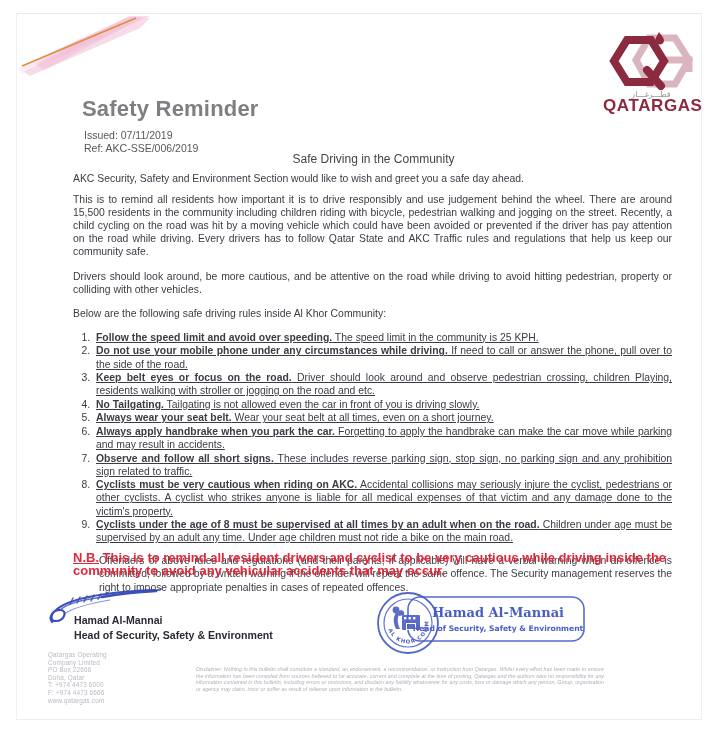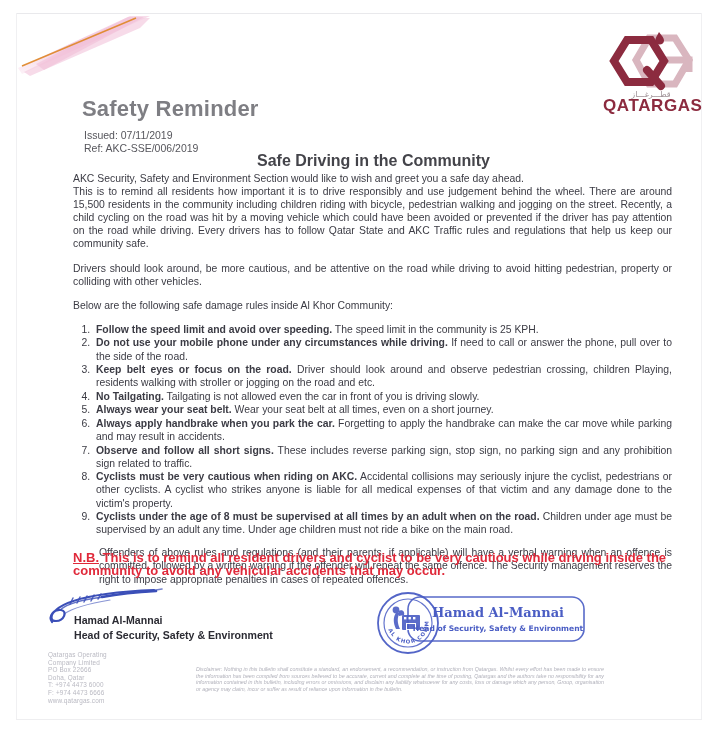--- a/index.html
+++ b/index.html
@@ -86,44 +86,45 @@
     left: 84px; top: 129px;
     font-size: 10.5px;
     color: #56565c;
     line-height: 13px;
   }
   .subtitle {
     position: absolute;
     left: 0; right: 0; top: 152px;
     text-align: center;
     padding-left: 30px;
-    font-size: 16px;
-    font-weight: bold;
+    font-size: 12px;
+    font-weight: normal;
     color: #44444a;
   }
 
   
   .body-col {
     position: absolute;
     left: 73px;
     top: 172px;
     width: 599px;
     font-size: 10.4px;
     line-height: 13.1px;
     color: #3b3b44;
     text-align: justify;
   }
   .para { margin: 0 0 11px 0; }
-  .para.tight { margin-bottom: 0; }
+  .para.tight { margin-bottom: 8px; }
   .lead-line { text-align: left; }
 
   ol.rules {
     margin: 0 0 0 0;
     padding: 0 0 0 20px;
     list-style: decimal;
+    text-decoration: underline;
   }
   ol.rules > li {
     margin: 0 0 0.5px 0;
     padding-left: 3px;
     text-align: justify;
   }
   ol.rules > li::marker { font-weight: normal; }
   .b { font-weight: bold; }
 
   .offenders {
@@ -232,21 +233,21 @@
   <div class="meta">
     <div>Issued: 07/11/2019</div>
     <div>Ref: AKC-SSE/006/2019</div>
   </div>
   <div class="subtitle">Safe Driving in the Community</div>
 
   <div class="body-col">
     <p class="para tight lead-line">AKC Security, Safety and Environment Section would like to wish and greet you a safe day ahead.</p>
     <p class="para">This is to remind all residents how important it is to drive responsibly and use judgement behind the wheel. There are around 15,500 residents in the community including children riding with bicycle, pedestrian walking and jogging on the street. Recently, a child cycling on the road was hit by a moving vehicle which could have been avoided or prevented if the driver has pay attention on the road while driving. Every drivers has to follow Qatar State and AKC Traffic rules and regulations that help us keep our community safe.</p>
     <p class="para">Drivers should look around, be more cautious, and be attentive on the road while driving to avoid hitting pedestrian, property or colliding with other vehicles.</p>
-    <p class="para lead-line">Below are the following safe damage rules inside Al Khor Community:</p>
+    <p class="para lead-line">Below are the following safe driving rules inside Al Khor Community:</p>
     <ol class="rules" id="rules-list">
         <li><span class="b">Follow the speed limit and avoid over speeding.</span><span> The speed limit in the community is 25 KPH.</span></li>
         <li><span class="b">Do not use your mobile phone under any circumstances while driving.</span><span> If need to call or answer the phone, pull over to the side of the road.</span></li>
         <li><span class="b">Keep belt eyes or focus on the road.</span><span> Driver should look around and observe pedestrian crossing, children Playing, residents walking with stroller or jogging on the road and etc.</span></li>
         <li><span class="b">No Tailgating.</span><span> Tailgating is not allowed even the car in front of you is driving slowly.</span></li>
         <li><span class="b">Always wear your seat belt.</span><span> Wear your seat belt at all times, even on a short journey.</span></li>
         <li><span class="b">Always apply handbrake when you park the car.</span><span> Forgetting to apply the handbrake can make the car move while parking and may result in accidents.</span></li>
         <li><span class="b">Observe and follow all short signs.</span><span> These includes reverse parking sign, stop sign, no parking sign and any prohibition sign related to traffic.</span></li>
         <li><span class="b">Cyclists must be very cautious when riding on AKC.</span><span> Accidental collisions may seriously injure the cyclist, pedestrians or other cyclists. A cyclist who strikes anyone is liable for all medical expenses of that victim and any damage done to the victim's property.</span></li>
         <li><span class="b">Cyclists under the age of 8 must be supervised at all times by an adult when on the road.</span><span> Children under age must be supervised by an adult any time. Under age children must not ride a bike on the main road.</span></li>

